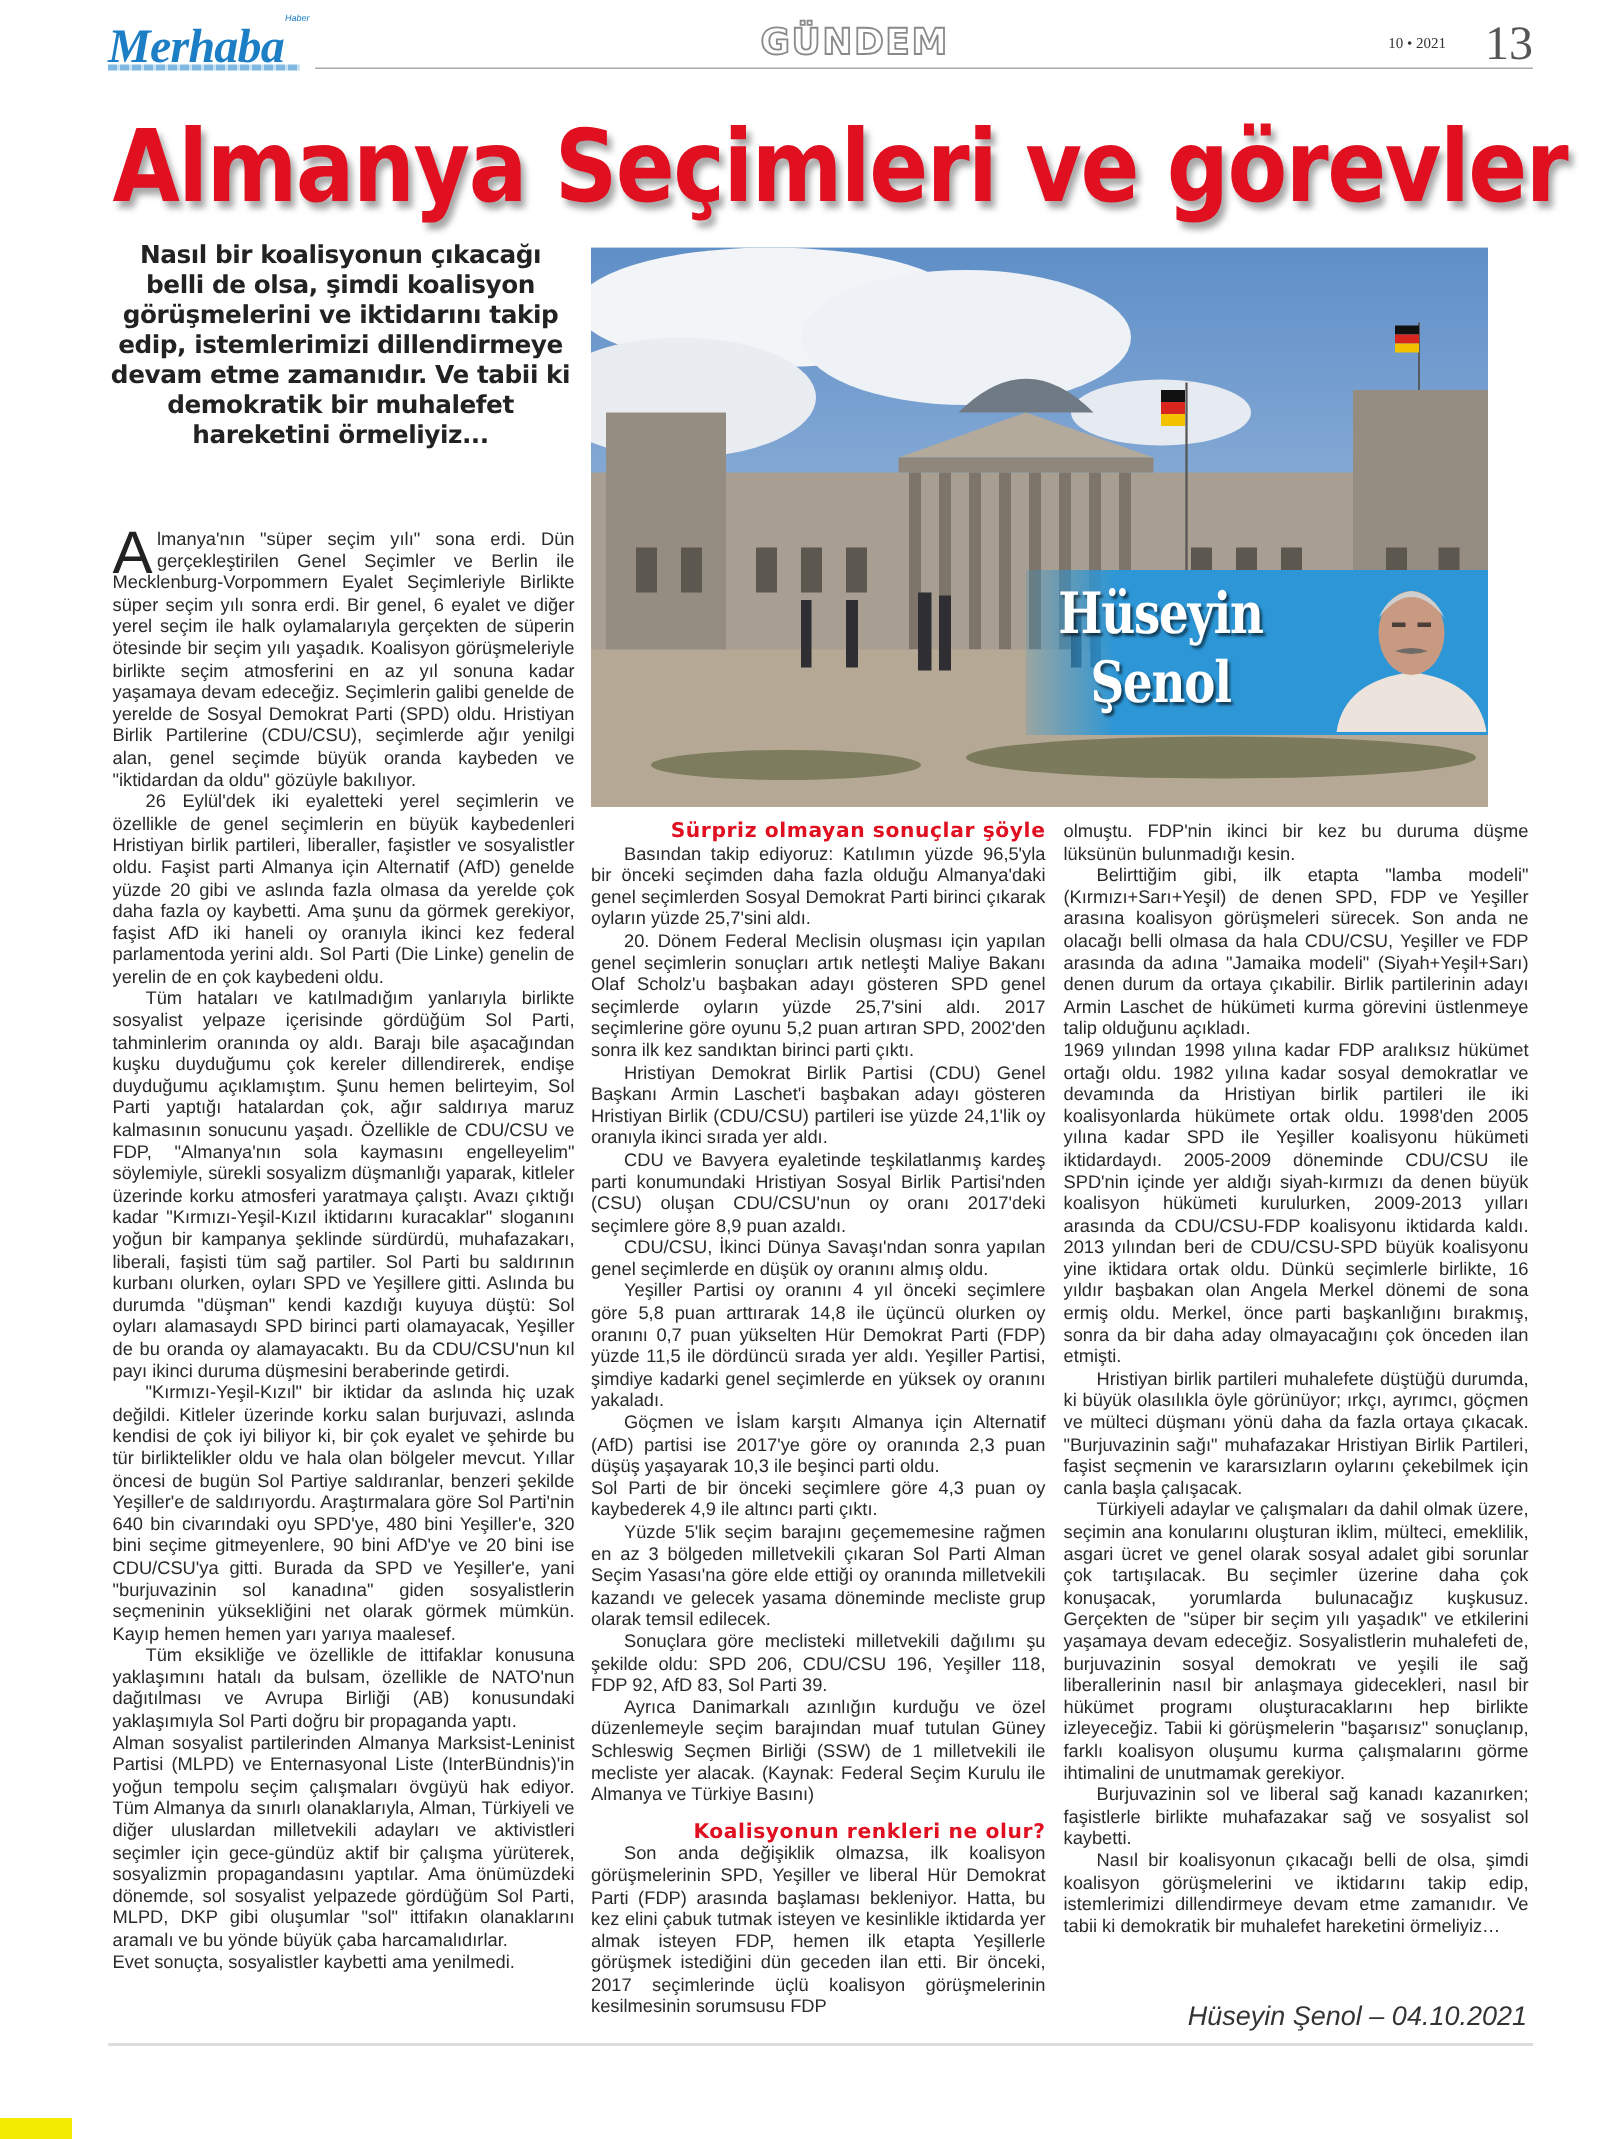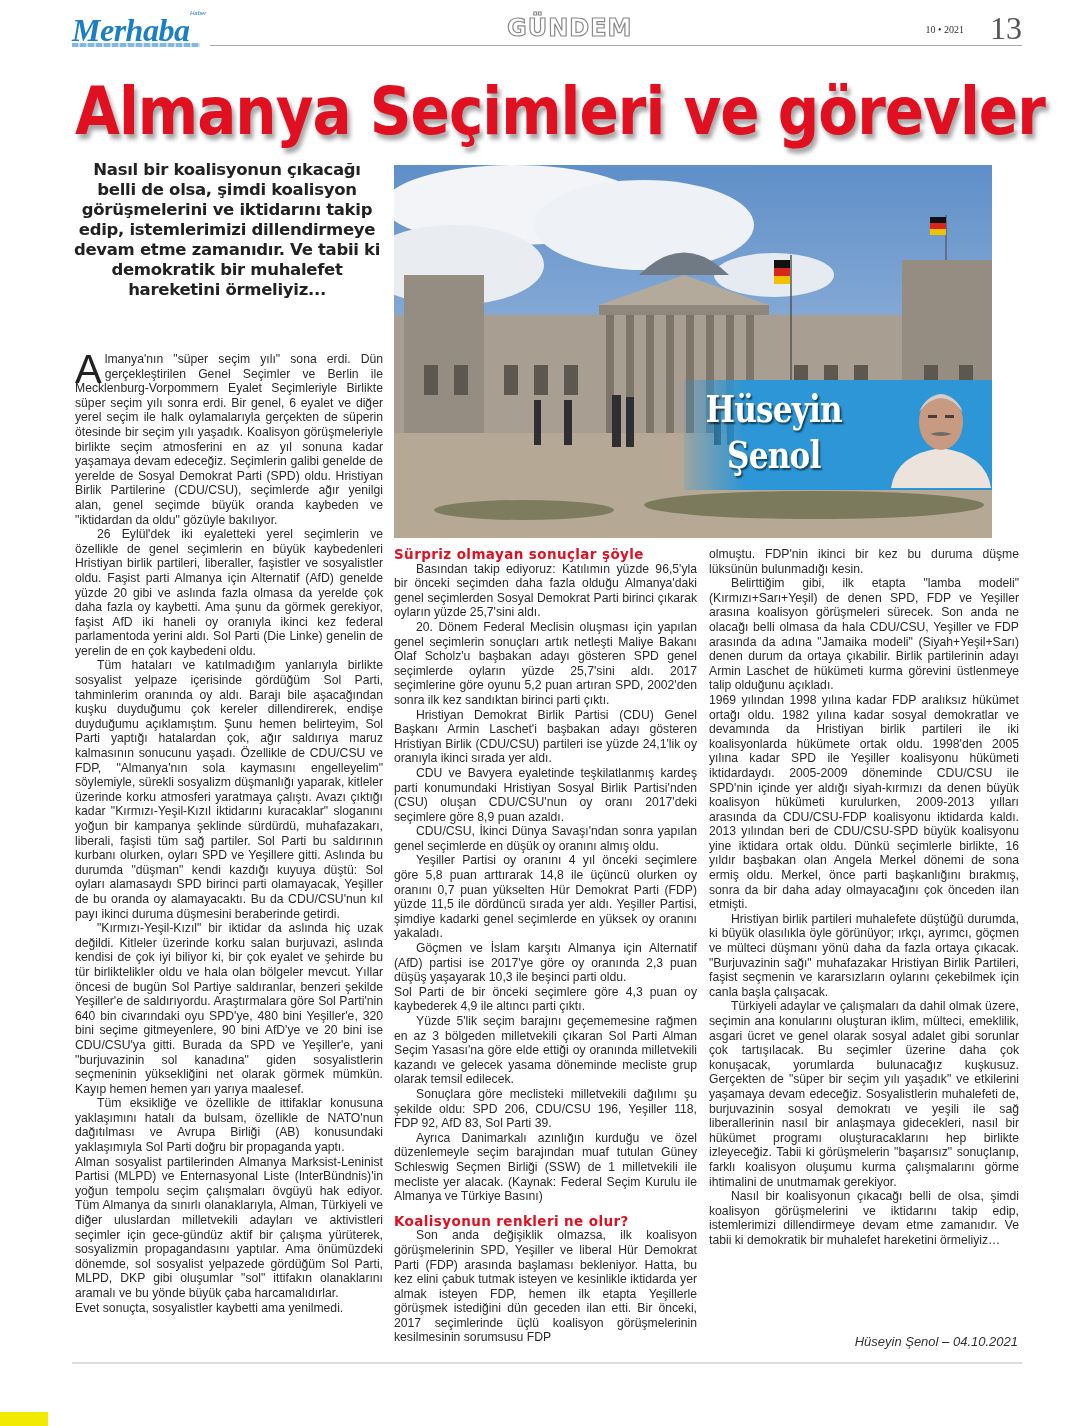--- a/index.html
+++ b/index.html
@@ -14,22 +14,22 @@
   .rule-top{position:absolute;left:210px;top:45px;width:812px;height:1px;background:#aaa;}
   .headline{position:absolute;left:75px;top:72px;width:950px;text-align:center;font-family:"DejaVu Sans",sans-serif;font-weight:bold;font-size:58px;letter-spacing:-1px;color:#e01020;text-shadow:3px 4px 4px rgba(0,0,0,0.35);white-space:nowrap;transform:scaleY(1.15);transform-origin:top center;}
   .deck{position:absolute;left:72px;top:160px;width:310px;text-align:center;font-family:"DejaVu Sans",sans-serif;font-weight:bold;font-size:16.5px;line-height:20px;color:#222;letter-spacing:-0.3px;}
   .col{position:absolute;font-size:12.2px;line-height:14.6px;text-align:justify;color:#2a2a2a;}
   .col p{margin:0;text-indent:22px;}
   .col p.noindent{text-indent:0;}
   .col1{left:75px;top:352px;width:308px;}
   .col2{left:394px;top:547px;width:303px;}
   .col3{left:709px;top:547px;width:310px;}
   .dropcap{float:left;font-size:40px;line-height:30px;margin:2px 3px -4px 0;font-family:"Liberation Sans",sans-serif;color:#222;}
-  .subhead{font-family:"DejaVu Sans",sans-serif;font-weight:bold;font-size:13.5px;color:#e01020;text-align:left;margin:0 0 1px 0;letter-spacing:0.4px;text-indent:0 !important;}
-  .signature{position:absolute;right:52px;top:1334px;font-style:italic;font-size:13px;color:#333;}
+  .subhead{font-family:"DejaVu Sans",sans-serif;font-weight:bold;font-size:13.5px;color:#e01020;text-align:right;margin:0 0 1px 0;letter-spacing:0.4px;text-indent:0 !important;}
+  .signature{position:absolute;right:52px;top:1334px;font-style:italic;font-size:18px;color:#333;}
   .rule-bottom{position:absolute;left:72px;top:1362px;width:950px;height:2px;background:#ddd;}
   .yellow-mark{position:absolute;left:0;top:1412px;width:48px;height:14px;background:#f2ea00;}
   .photo{position:absolute;left:394px;top:165px;width:598px;height:373px;overflow:hidden;background:#9db8d8;}
   .photo svg{display:block;}
   .author-banner{position:absolute;left:290px;top:215px;width:336px;height:110px;background:linear-gradient(90deg,rgba(44,150,214,0.2) 0%,#2c96d6 18%,#2c96d6 100%);}
   .author-name{position:absolute;left:20px;top:6px;font-family:"DejaVu Serif",serif;font-weight:bold;font-size:38px;line-height:46px;color:#fff;text-shadow:2px 2px 2px rgba(0,0,0,0.6);letter-spacing:-1px;text-align:center;width:170px;transform:scaleX(0.82);transform-origin:left center;}
   .author-portrait{position:absolute;right:24px;top:2px;width:110px;height:106px;}
 </style>
 </head>
 <body>
@@ -157,18 +157,19 @@
   <p class="subhead" style="margin-top:10px;">Koalisyonun renkleri ne olur?</p>
   <p>Son anda değişiklik olmazsa, ilk koalisyon görüşmelerinin SPD, Yeşiller ve liberal Hür Demokrat Parti (FDP) arasında başlaması bekleniyor. Hatta, bu kez elini çabuk tutmak isteyen ve kesinlikle iktidarda yer almak isteyen FDP, hemen ilk etapta Yeşillerle görüşmek istediğini dün geceden ilan etti. Bir önceki, 2017 seçimlerinde üçlü koalisyon görüşmelerinin kesilmesinin sorumsusu FDP</p>
 </div>
 
 <div class="col col3">
   <p class="noindent">olmuştu. FDP'nin ikinci bir kez bu duruma düşme lüksünün bulunmadığı kesin.</p>
   <p>Belirttiğim gibi, ilk etapta "lamba modeli" (Kırmızı+Sarı+Yeşil) de denen SPD, FDP ve Yeşiller arasına koalisyon görüşmeleri sürecek. Son anda ne olacağı belli olmasa da hala CDU/CSU, Yeşiller ve FDP arasında da adına "Jamaika modeli" (Siyah+Yeşil+Sarı) denen durum da ortaya çıkabilir. Birlik partilerinin adayı Armin Laschet de hükümeti kurma görevini üstlenmeye talip olduğunu açıkladı.</p>
   <p class="noindent">1969 yılından 1998 yılına kadar FDP aralıksız hükümet ortağı oldu. 1982 yılına kadar sosyal demokratlar ve devamında da Hristiyan birlik partileri ile iki koalisyonlarda hükümete ortak oldu. 1998'den 2005 yılına kadar SPD ile Yeşiller koalisyonu hükümeti iktidardaydı. 2005-2009 döneminde CDU/CSU ile SPD'nin içinde yer aldığı siyah-kırmızı da denen büyük koalisyon hükümeti kurulurken, 2009-2013 yılları arasında da CDU/CSU-FDP koalisyonu iktidarda kaldı. 2013 yılından beri de CDU/CSU-SPD büyük koalisyonu yine iktidara ortak oldu. Dünkü seçimlerle birlikte, 16 yıldır başbakan olan Angela Merkel dönemi de sona ermiş oldu. Merkel, önce parti başkanlığını bırakmış, sonra da bir daha aday olmayacağını çok önceden ilan etmişti.</p>
   <p>Hristiyan birlik partileri muhalefete düştüğü durumda, ki büyük olasılıkla öyle görünüyor; ırkçı, ayrımcı, göçmen ve mülteci düşmanı yönü daha da fazla ortaya çıkacak. "Burjuvazinin sağı" muhafazakar Hristiyan Birlik Partileri, faşist seçmenin ve kararsızların oylarını çekebilmek için canla başla çalışacak.</p>
   <p>Türkiyeli adaylar ve çalışmaları da dahil olmak üzere, seçimin ana konularını oluşturan iklim, mülteci, emeklilik, asgari ücret ve genel olarak sosyal adalet gibi sorunlar çok tartışılacak. Bu seçimler üzerine daha çok konuşacak, yorumlarda bulunacağız kuşkusuz. Gerçekten de "süper bir seçim yılı yaşadık" ve etkilerini yaşamaya devam edeceğiz. Sosyalistlerin muhalefeti de, burjuvazinin sosyal demokratı ve yeşili ile sağ liberallerinin nasıl bir anlaşmaya gidecekleri, nasıl bir hükümet programı oluşturacaklarını hep birlikte izleyeceğiz. Tabii ki görüşmelerin "başarısız" sonuçlanıp, farklı koalisyon oluşumu kurma çalışmalarını görme ihtimalini de unutmamak gerekiyor.</p>
+  <p>Burjuvazinin sol ve liberal sağ kanadı kazanırken; faşistlerle birlikte muhafazakar sağ ve sosyalist sol kaybetti.</p>
   <p>Nasıl bir koalisyonun çıkacağı belli de olsa, şimdi koalisyon görüşmelerini ve iktidarını takip edip, istemlerimizi dillendirmeye devam etme zamanıdır. Ve tabii ki demokratik bir muhalefet hareketini örmeliyiz…</p>
 </div>
 
 <div class="signature">Hüseyin Şenol – 04.10.2021</div>
 <div class="rule-bottom"></div>
 <div class="yellow-mark"></div>
 
 </body></html>

